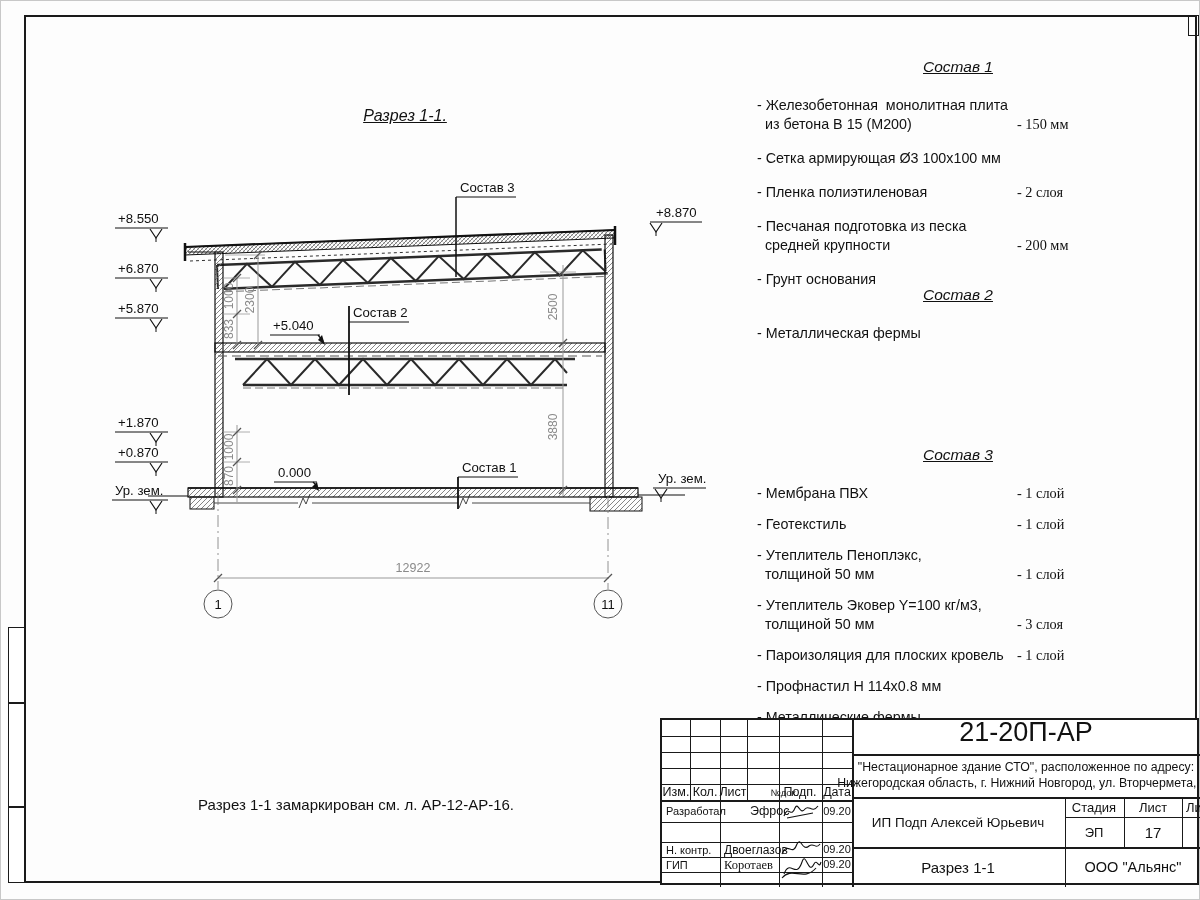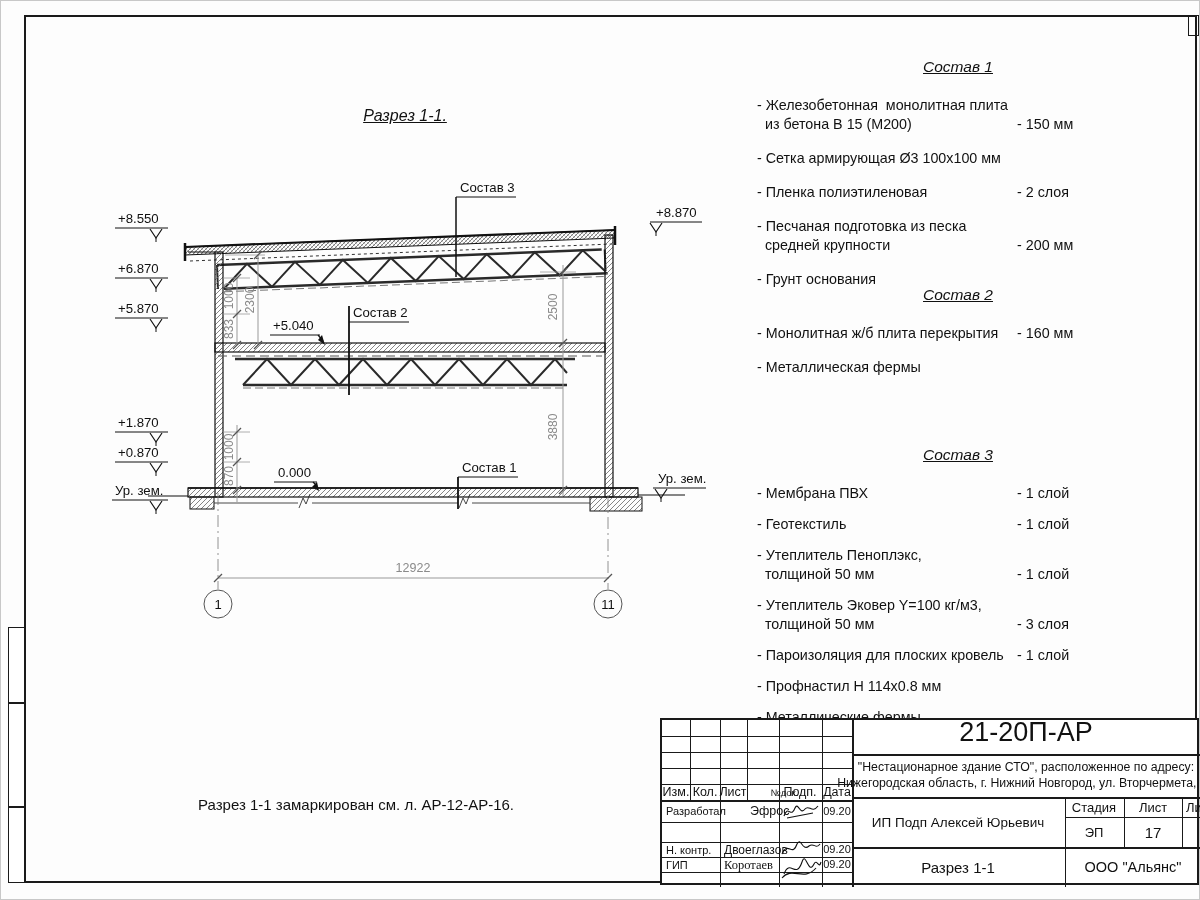--- a/index.html
+++ b/index.html
@@ -13,21 +13,21 @@
   .cornerbox{position:absolute;left:1188px;top:15px;width:11px;height:21px;border:1.5px solid #1a1a1a;box-sizing:border-box;}
   .dwg-title{position:absolute;left:340px;top:107px;width:130px;text-align:center;
     font-style:italic;font-size:16px;text-decoration:underline;}
   .note{position:absolute;left:198px;top:796px;font-size:15px;}
   
   .spec{position:absolute;left:757px;width:402px;}
   .spec-title{font-style:italic;font-size:15.5px;text-align:center;text-decoration:underline;margin-bottom:20px;}
   .spec-item{display:flex;align-items:flex-end;margin-bottom:15px;font-size:14.3px;line-height:19px;}
   .spec.g3 .spec-item{margin-bottom:12px;}
   .lab{width:260px;white-space:pre;}
-  .val{width:138px;white-space:nowrap;}
+  .val{width:138px;white-space:nowrap;font-family:Liberation Serif, serif;}
   
   .stamp{position:absolute;left:660px;top:718px;width:539px;height:167px;
     border:2px solid #1a1a1a;box-sizing:border-box;background:#fff;}
   .vl,.hl{position:absolute;background:#1a1a1a;}
   .vl{width:1px;} .hl{height:1px;}
   .vl.b{width:2px;} .hl.b{height:2px;}
   .cellt{position:absolute;transform:translate(-50%,-50%);white-space:nowrap;overflow:hidden;}
   .lt{position:absolute;white-space:nowrap;}
   .sig{position:absolute;}
 </style>
@@ -231,24 +231,20 @@
     </div>
   <div class="spec-item">
       <div class="lab">- Грунт основания</div>
       <div class="val"></div>
     </div>
 </div>
 
 <div class="spec" style="top:286px;">
   <div class="spec-title">Состав 2</div>
   <div class="spec-item">
-      <div class="lab">- Монолитная ж/б плита перекрытия</div>
-      <div class="val">- 160 мм</div>
-    </div>
-  <div class="spec-item">
       <div class="lab">- Металлическая фермы</div>
       <div class="val"></div>
     </div>
 </div>
 
 <div class="spec g3" style="top:446px;">
   <div class="spec-title">Состав 3</div>
   <div class="spec-item">
       <div class="lab">- Мембрана ПВХ</div>
       <div class="val">- 1 слой</div>

